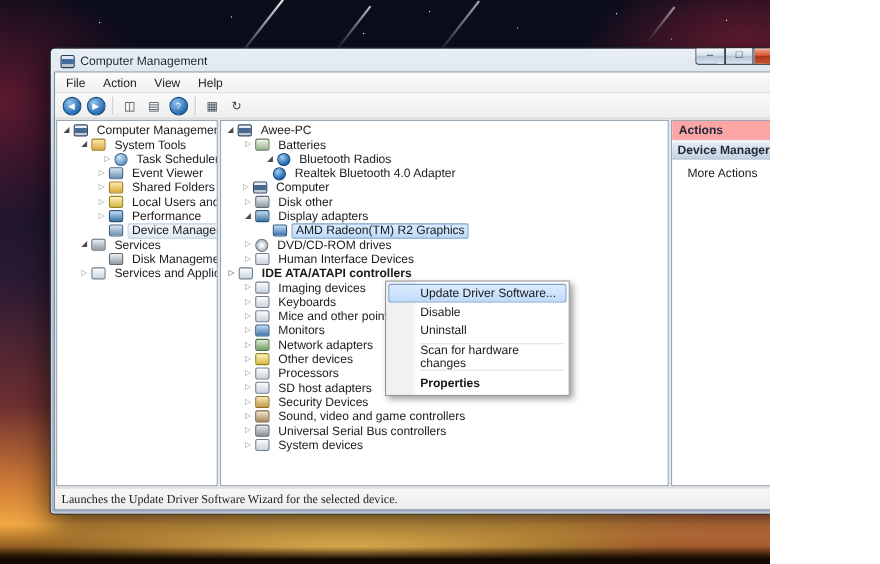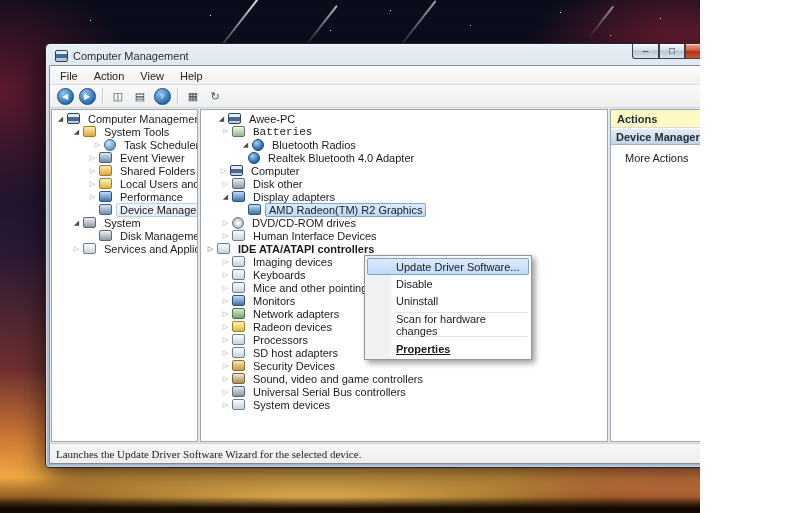--- a/index.html
+++ b/index.html
@@ -96,37 +96,37 @@
   .ic-folder, .ic-shared{ background:linear-gradient(#fbe9ac,#dca93f); border-color:#a67a20; }
   .ic-clock{ width:12px; height:12px; border-radius:50%;
     background:radial-gradient(circle at 35% 30%, #cfe6f8, #5b8fc0 80%); border-color:#3a6globalized; border-color:#3a668f; }
   .ic-devmgr{ background:linear-gradient(#d9e6f2,#6d8fb0); border-color:#45648200; border-color:#456482; }
   .tlabel{ font-size:11px; color:#1a1a1a; padding:0 3px; border:1px solid transparent; border-radius:2px; }
   .sel-active{ background:linear-gradient(#ddecfd,#bcd9f8); border-color:#7da2ce; }
   .sel-inactive{ background:linear-gradient(#f3f7fb,#e1eaf3); border-color:#bcd0e4; }
 
   
   .actions-header{ font-size:11px; font-weight:bold; color:#1e2a38; padding:3px 6px 2px;
-    border-bottom:1px solid #d9dde2; background:#fef9c3; }
+    border-bottom:1px solid #d9dde2; background:#fca5a5; }
   .actions-section{ height:17px; display:flex; align-items:center; justify-content:space-between;
     padding:0 5px; font-size:11px; font-weight:bold; color:#1e2a38;
     background:linear-gradient(#e6edf5,#c3d2e1); border-top:1px solid #fff; border-bottom:1px solid #9fb2c4; }
   .actions-section .arr{ font-size:7px; color:#41536600; color:#415366; }
   .actions-more{ height:17px; display:flex; align-items:center; justify-content:space-between;
     padding:0 5px 0 14px; font-size:11px; color:#1a1a1a; margin-top:4px; }
   .actions-more .arr{ font-size:8px; color:#333; }
 
   
-  .context-menu{ position:absolute; left:314px; top:147px; width:168px;
+  .context-menu{ position:absolute; left:300px; top:147px; width:168px;
     background:linear-gradient(to right, #f1f1f1 0, #f1f1f1 24px, #f7f7f7 26px, #ffffff 28px);
     border:1px solid #979797; box-shadow:3px 3px 6px rgba(0,0,0,.4); padding:2px; z-index:50; }
   .citem{ height:17px; display:flex; align-items:center; font-size:11px; color:#1a1a1a;
     padding-left:28px; border:1px solid transparent; border-radius:2px; }
   .citem.hl{ background:linear-gradient(#dcebfc,#c1dbfc); border-color:#7da2ce; }
-  .citem.bold{ font-weight:bold;text-decoration:underline; }
+  .citem.bold{ font-weight:bold; }
   .csep{ height:1px; background:#e2e2e2; margin:3px 2px 3px 28px; box-shadow:0 1px 0 #fff; }
 
   
   .statusbar{ height:20px; background:linear-gradient(#f7f7f7,#ededed); border-top:1px solid #d0d0d0;
     display:flex; align-items:center; padding-left:6px; }
   .status-text{ font-size:11px; color:#222;font-family:Liberation Serif, serif; }
 </style>
 </head>
 <body>
 
@@ -212,40 +212,40 @@
               <span class="tlabel">Performance</span>
             </div>
             <div class="trow" style="padding-left: 35px;">
               <span class="exp none"></span>
               <span class="ic ic-devmgr"></span>
               <span class="tlabel sel-inactive">Device Manager</span>
             </div>
             <div class="trow" style="padding-left: 19px;">
               <span class="exp expanded">◢</span>
               <span class="ic ic-storage"></span>
-              <span class="tlabel">System</span>
+              <span class="tlabel">Services</span>
             </div>
             <div class="trow" style="padding-left: 35px;">
               <span class="exp none"></span>
               <span class="ic ic-diskmgmt"></span>
               <span class="tlabel">Disk Management</span>
             </div>
             <div class="trow" style="padding-left: 19px;">
               <span class="exp collapsed">▷</span>
               <span class="ic ic-services"></span>
               <span class="tlabel">Services and Applications</span>
             </div>
           </div>
         <div class="pane pane-middle" id="device-tree">
-            <div class="trow" style="padding-left: 15px;">
+            <div class="trow" style="padding-left: 3px;">
               <span class="exp expanded">◢</span>
               <span class="ic ic-computer"></span>
               <span class="tlabel">Awee-PC</span>
             </div>
-            <div class="trow" style="padding-left: 19px; font-family: Liberation Mono, monospace;">
+            <div class="trow" style="padding-left: 19px;">
               <span class="exp collapsed">▷</span>
               <span class="ic ic-battery"></span>
               <span class="tlabel">Batteries</span>
             </div>
             <div class="trow" style="padding-left: 19px; margin-left: 20px;">
               <span class="exp expanded">◢</span>
               <span class="ic ic-bluetooth"></span>
               <span class="tlabel">Bluetooth Radios</span>
             </div>
             <div class="trow" style="padding-left: 35px;">
@@ -309,21 +309,21 @@
               <span class="tlabel">Monitors</span>
             </div>
             <div class="trow" style="padding-left: 19px;">
               <span class="exp collapsed">▷</span>
               <span class="ic ic-network"></span>
               <span class="tlabel">Network adapters</span>
             </div>
             <div class="trow" style="padding-left: 19px;">
               <span class="exp collapsed">▷</span>
               <span class="ic ic-other"></span>
-              <span class="tlabel">Radeon devices</span>
+              <span class="tlabel">Other devices</span>
             </div>
             <div class="trow" style="padding-left: 19px;">
               <span class="exp collapsed">▷</span>
               <span class="ic ic-cpu"></span>
               <span class="tlabel">Processors</span>
             </div>
             <div class="trow" style="padding-left: 19px;">
               <span class="exp collapsed">▷</span>
               <span class="ic ic-sd"></span>
               <span class="tlabel">SD host adapters</span>

